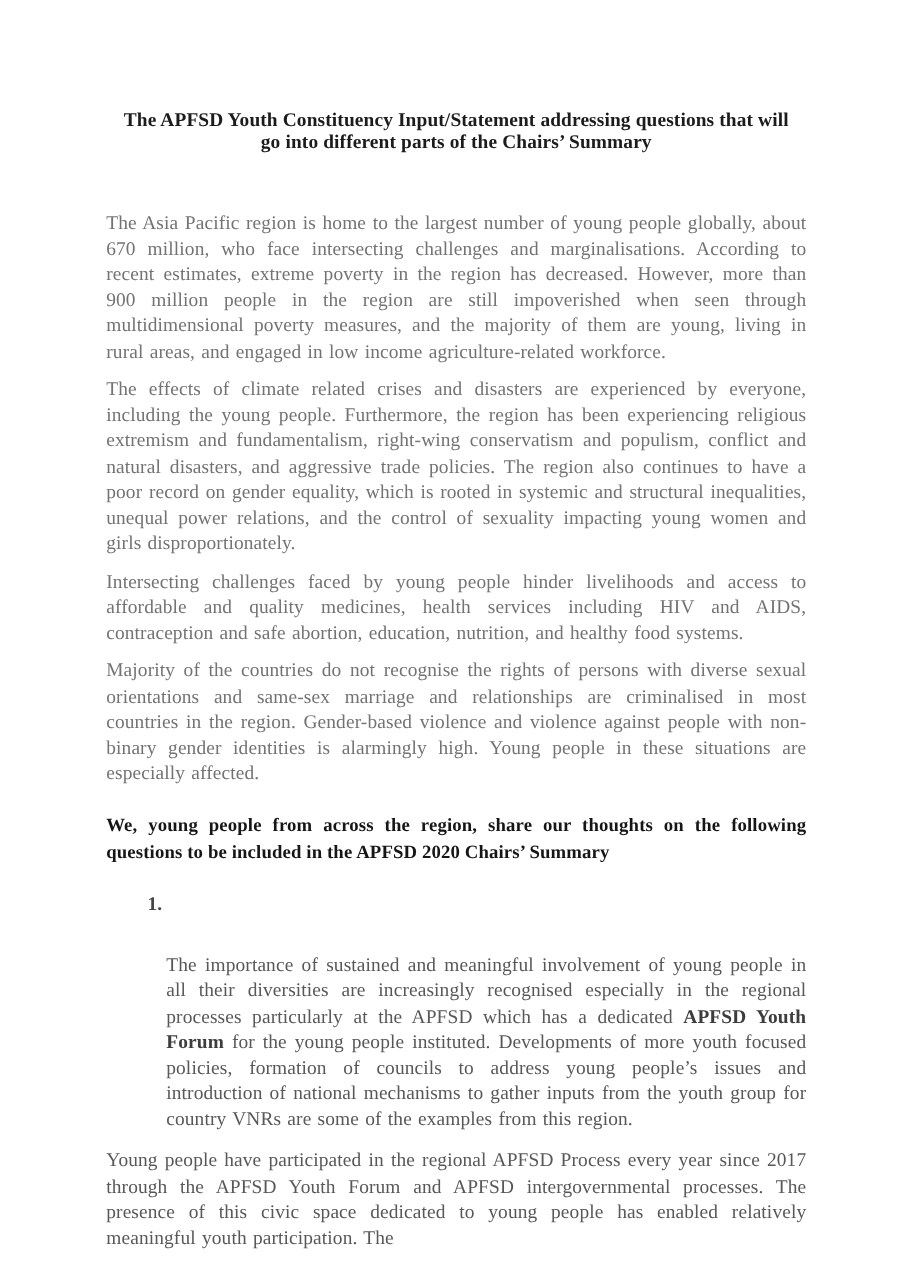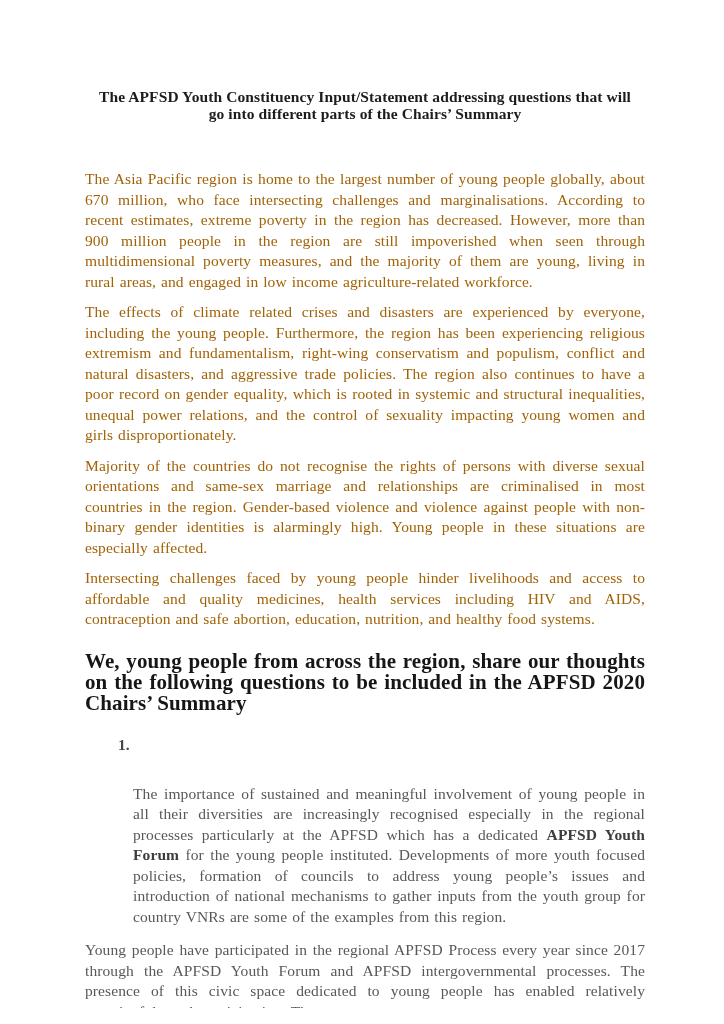--- a/index.html
+++ b/index.html
@@ -37,30 +37,30 @@
     line-height: 17px;
     text-align: center;
     color: #1c1c1c;
     letter-spacing: 0.1px;
   }
   p.body {
     margin: 0 0 10px 0;
     font-size: 15.5px;
     line-height: 20.5px;
     text-align: justify;
-    color: #a16207;
+    color: #737373;
     letter-spacing: 0.1px;
     word-spacing: 1px;
   }
   p.first-body {
     margin-top: 47px;
   }
   p.statement {
     margin: 21px 0 0 0;
-    font-size: 21px;
+    font-size: 15px;
     font-weight: bold;
     line-height: 21px;
     text-align: justify;
     color: #161616;
     letter-spacing: 0.1px;
   }
   .question-row {
     display: flex;
     margin: 20px 0 0 33px;
     font-size: 15.5px;
@@ -95,23 +95,23 @@
 <div class="page">
   <div class="content">
 
     <h1 class="doc-title">The APFSD Youth Constituency Input/Statement addressing questions that will go into different parts of the Chairs’ Summary</h1>
 
 
     <p class="body first-body">The Asia Pacific region is home to the largest number of young people globally, about 670 million, who face intersecting challenges and marginalisations. According to recent estimates, extreme poverty in the region has decreased. However, more than 900 million people in the region are still impoverished when seen through multidimensional poverty measures, and the majority of them are young, living in rural areas, and engaged in low income agriculture-related workforce.</p>
 
     <p class="body">The effects of climate related crises and disasters are experienced by everyone, including the young people. Furthermore, the region has been experiencing religious extremism and fundamentalism, right-wing conservatism and populism, conflict and natural disasters, and aggressive trade policies. The region also continues to have a poor record on gender equality, which is rooted in systemic and structural inequalities, unequal power relations, and the control of sexuality impacting young women and girls disproportionately.</p>
 
+    <p class="body">Intersecting challenges faced by young people hinder livelihoods and access to affordable and quality medicines, health services including HIV and AIDS, contraception and safe abortion, education, nutrition, and healthy food systems.</p>
+
     <p class="body">Majority of the countries do not recognise the rights of persons with diverse sexual orientations and same-sex marriage and relationships are criminalised in most countries in the region. Gender-based violence and violence against people with non-binary gender identities is alarmingly high. Young people in these situations are especially affected.</p>
-
-    <p class="body">Intersecting challenges faced by young people hinder livelihoods and access to affordable and quality medicines, health services including HIV and AIDS, contraception and safe abortion, education, nutrition, and healthy food systems.</p>
 
     <p class="statement">We, young people from across the region, share our thoughts on the following questions to be included in the APFSD 2020 Chairs’ Summary</p>
 
     <div class="question-row">
       <span class="question-number">1.</span>
     </div>
 
     <p class="body gray answer-1"><span>The importance of sustained and meaningful involvement of young people in all their diversities are increasingly recognised especially in the regional processes particularly at the APFSD which has a dedicated </span><span class="inline-bold">APFSD Youth Forum</span><span> for the young people instituted. Developments of more youth focused policies, formation of councils to address young people’s issues and introduction of national mechanisms to gather inputs from the youth group for country VNRs are some of the examples from this region.</span></p>
 
     <p class="body gray answer-2">Young people have participated in the regional APFSD Process every year since 2017 through the APFSD Youth Forum and APFSD intergovernmental processes. The presence of this civic space dedicated to young people has enabled relatively meaningful youth participation. The</p>

